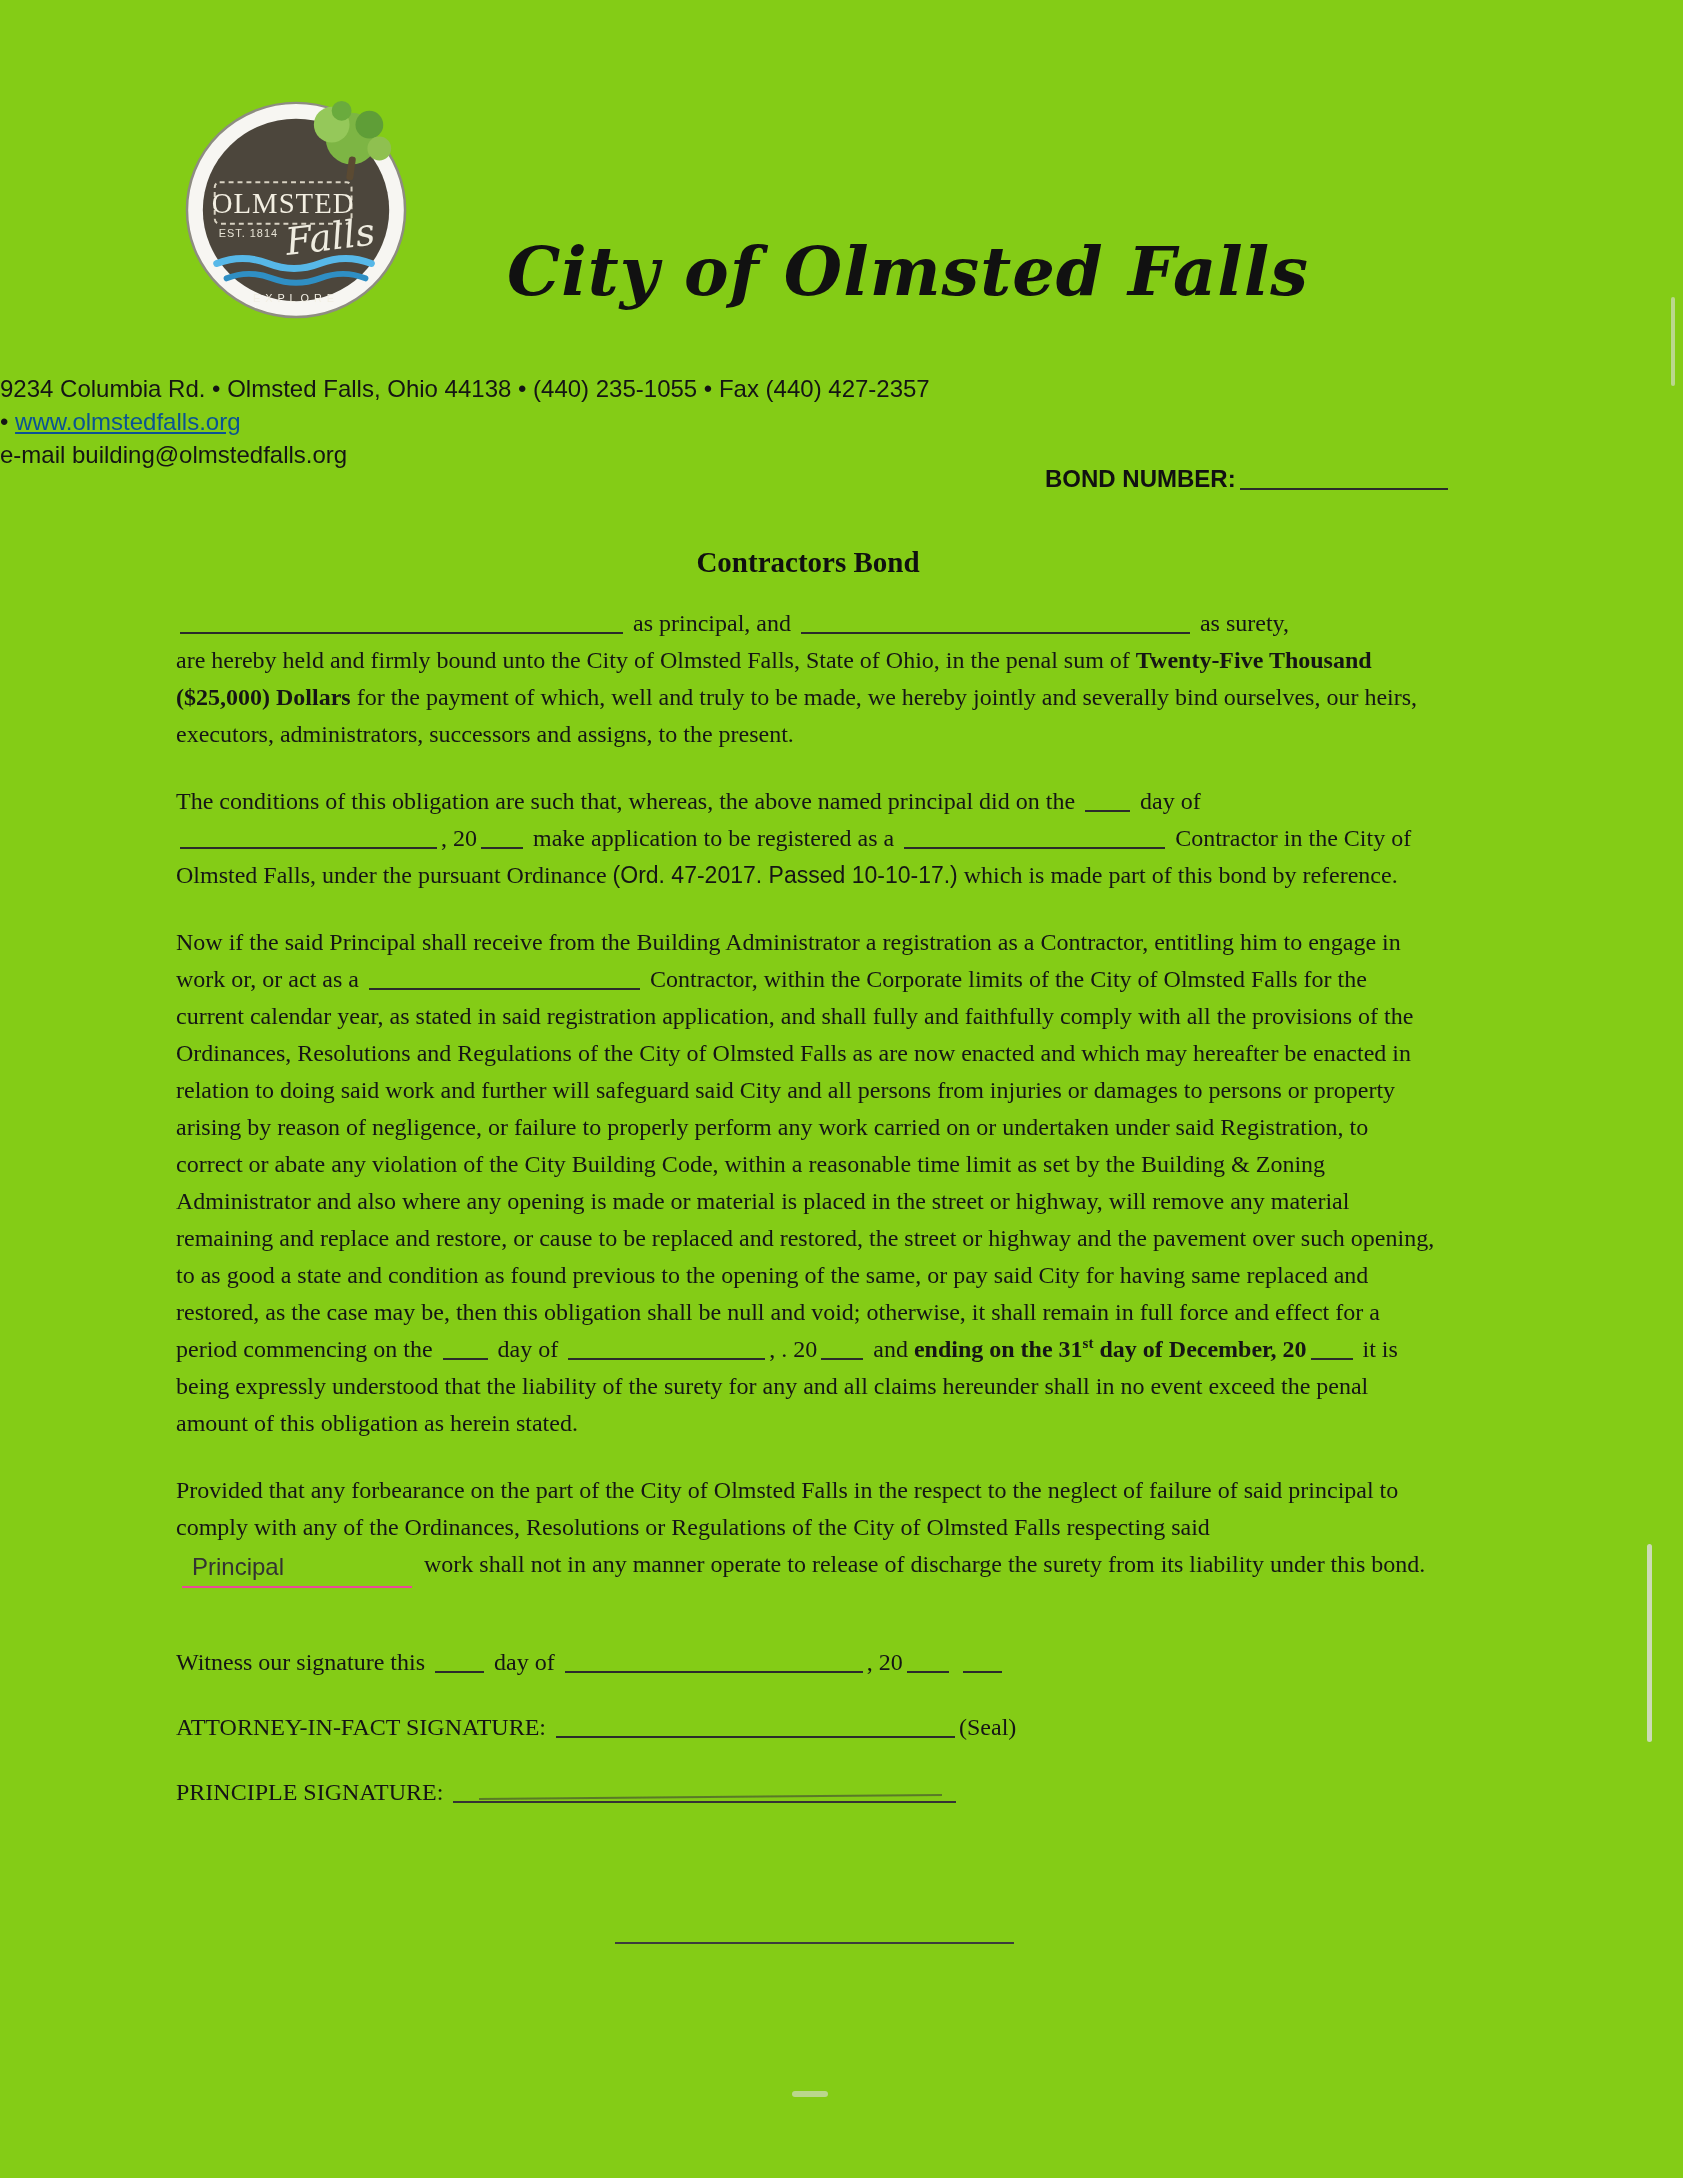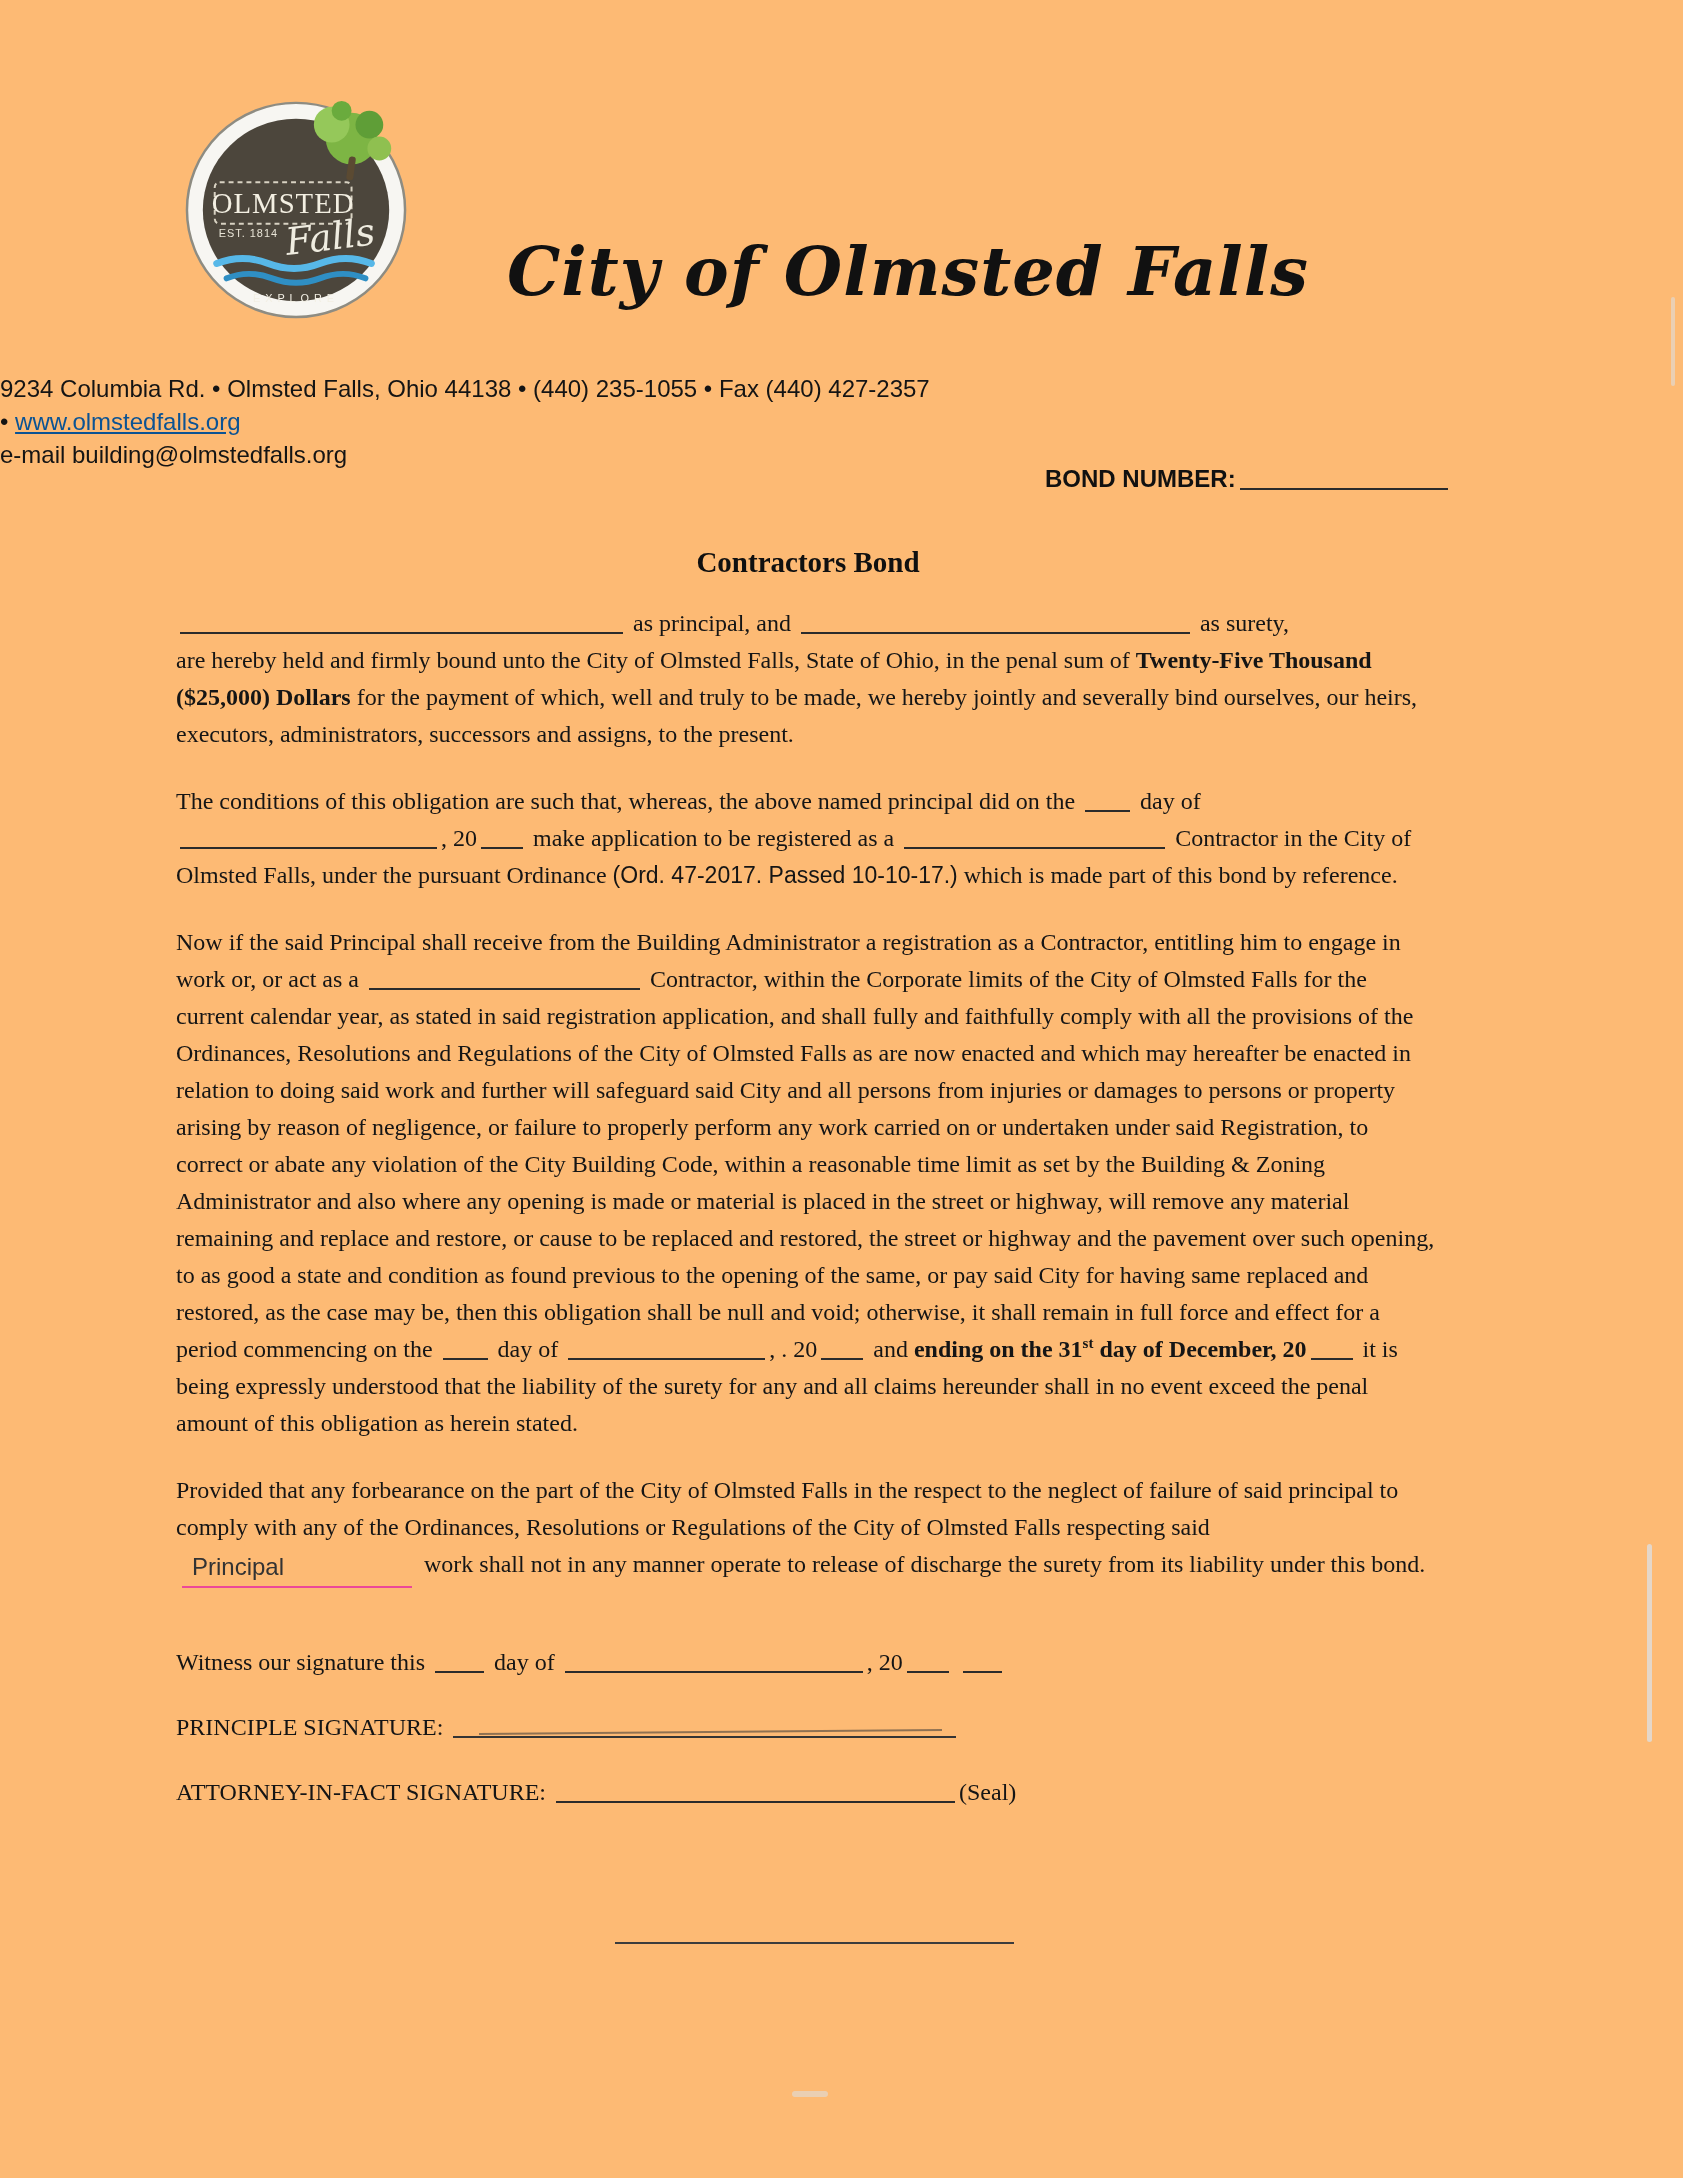--- a/index.html
+++ b/index.html
@@ -2,21 +2,21 @@
 <html><head>
 <meta charset="utf-8">
 <style>
   * { margin:0; padding:0; box-sizing:border-box; }
   html,body { background:#ffffff; }
   body {
     width:1683px; height:2178px; position:relative;
     font-family:"Liberation Serif", serif; color:#171717;
     -webkit-font-smoothing:antialiased;
   }
-  .page { position:absolute; inset:0; background:#fdba74; overflow:hidden; }
+  .page { position:absolute; inset:0; background:#84cc16; overflow:hidden; }
 
   
   .logo-wrap { position:absolute; left:183px; top:87px; width:230px; height:234px; }
   .script-title {
     position:absolute; left:507px; top:232px;
     font-family:"DejaVu Serif", serif; font-style:italic; font-weight:600;
     font-size:67px; color:#111; letter-spacing:1px; white-space:nowrap;
   }
   .contact {
     position:absolute; left:0; top:372px; width:1639px; text-align:left;
@@ -172,27 +172,27 @@
 
     <div class="witness-row">
       <span>Witness our signature this</span>
       <span class="blank bw49"></span>
       <span>day of</span>
       <span class="blank bw301"></span><span>, 20</span><span class="blank bw42"></span>
       <span class="blank bw39"></span>
     </div>
 
     <div class="sig-row">
+      <span>ATTORNEY-IN-FACT SIGNATURE:</span>
+      <span class="blank bw403"></span><span>(Seal)</span>
+    </div>
+
+    <div class="sig-row">
       <span>PRINCIPLE SIGNATURE:</span>
       <span class="blank bw508 sig-line"></span>
-    </div>
-
-    <div class="sig-row">
-      <span>ATTORNEY-IN-FACT SIGNATURE:</span>
-      <span class="blank bw403"></span><span>(Seal)</span>
     </div>
 
   </div>
 
   <div class="bottom-rule"></div>
 
   <div class="artifact a1"></div>
   <div class="artifact a2"></div>
   <div class="artifact a3"></div>
 

